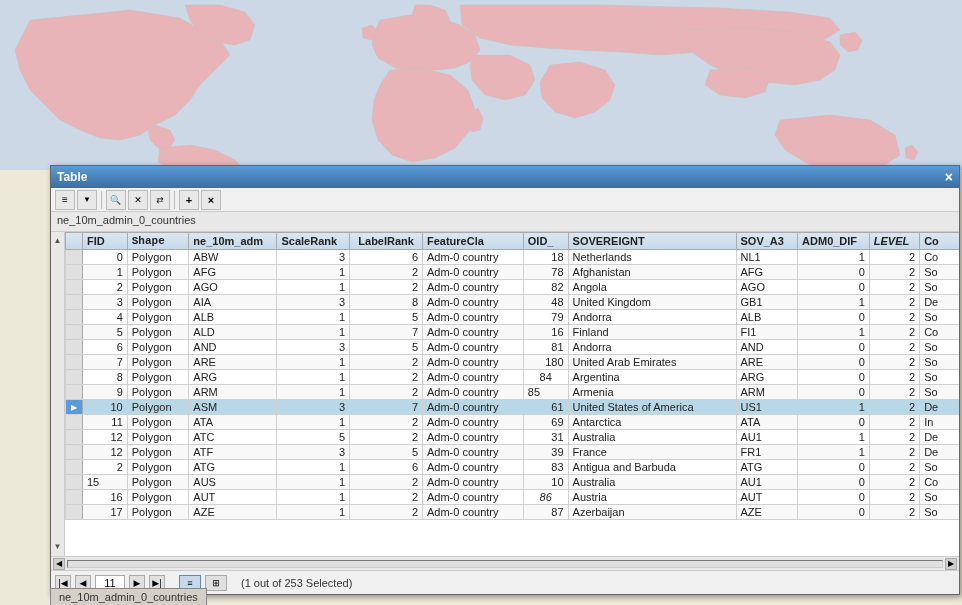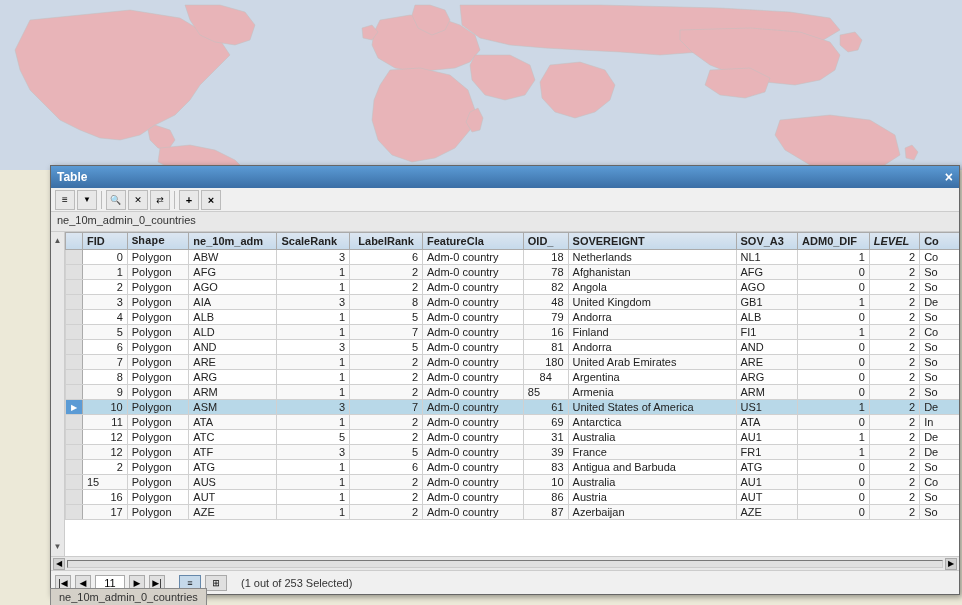--- a/index.html
+++ b/index.html
@@ -577,21 +577,21 @@
               <td>Co</td>
             </tr>
             <tr>
               <td class="row-indicator"></td>
               <td style="text-align: right;">16</td>
               <td>Polygon</td>
               <td>AUT</td>
               <td style="text-align: right;">1</td>
               <td style="text-align: right;">2</td>
               <td>Adm-0 country</td>
-              <td style="text-align: right;">86</td>
+              <td style="text-align: center; font-style: italic;">86</td>
               <td>Austria</td>
               <td>AUT</td>
               <td style="text-align: right;">0</td>
               <td style="text-align: right;">2</td>
               <td>So</td>
             </tr>
             <tr>
               <td class="row-indicator"></td>
               <td style="text-align: right;">17</td>
               <td>Polygon</td>

